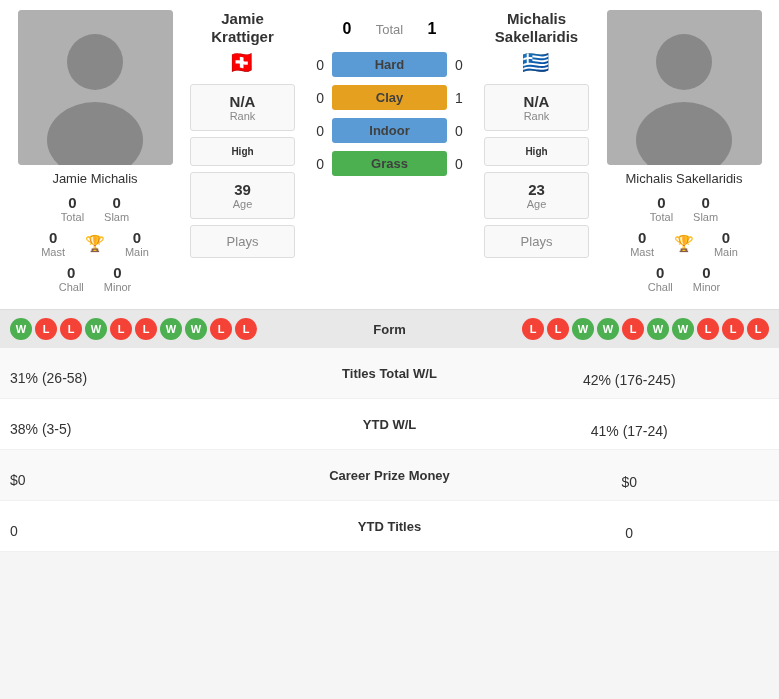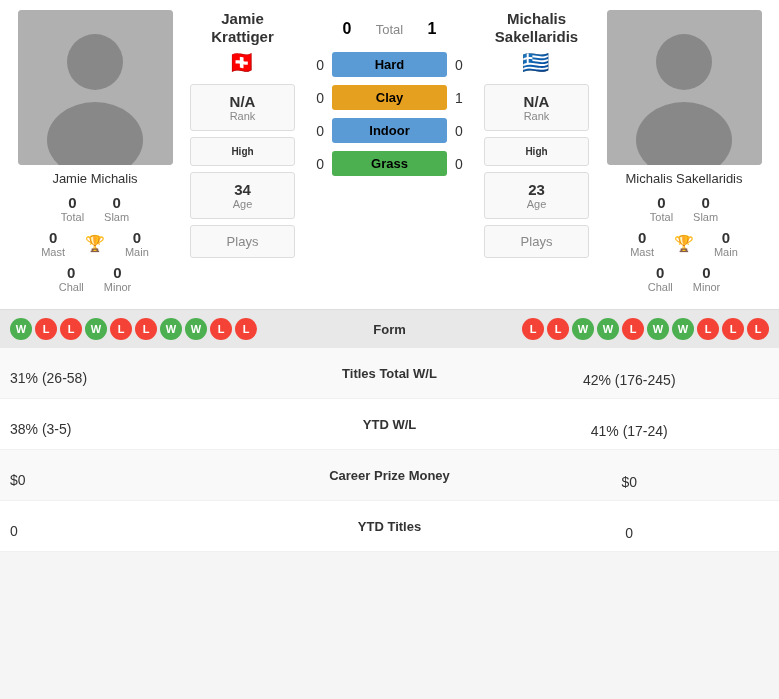--- a/index.html
+++ b/index.html
@@ -56,21 +56,21 @@
       text-align: right;
       font-size: 14px;
       color: #333;
       margin-right: 8px;
     }
 
     .surface-badge {
       flex: 1;
       text-align: center;
       padding: 5px 0;
-      color: #000000;
+      color: #404040;
       font-size: 13px;
       font-weight: bold;
       border-radius: 3px;
     }
 
     .surface-hard { background: #5b9bd5; }
     .surface-clay { background: #e6a020; }
     .surface-indoor { background: #5b9bd5; }
     .surface-grass { background: #4caf50; }
 
@@ -373,21 +373,21 @@
       <div class="center-player-name">Jamie<br>Krattiger</div>
       <div class="flag-emoji">🇨🇭</div>
       <div class="right-stats-box">
         <div class="info-value" style="font-size:15px;font-weight:bold;color:#333;">N/A</div>
         <div class="info-label" style="font-size:11px;color:#888;">Rank</div>
       </div>
       <div class="right-stats-box">
         <div class="high-label">High</div>
       </div>
       <div class="right-stats-box">
-        <div class="info-value" style="font-size:15px;font-weight:bold;color:#333;">34</div>
+        <div class="info-value" style="font-size:15px;font-weight:bold;color:#333;">39</div>
         <div class="info-label" style="font-size:11px;color:#888;">Age</div>
       </div>
       <div class="right-stats-box">
         <div class="plays-label">Plays</div>
       </div>
     </div>
 
     <div class="center-col">
 
       <div class="total-row">

